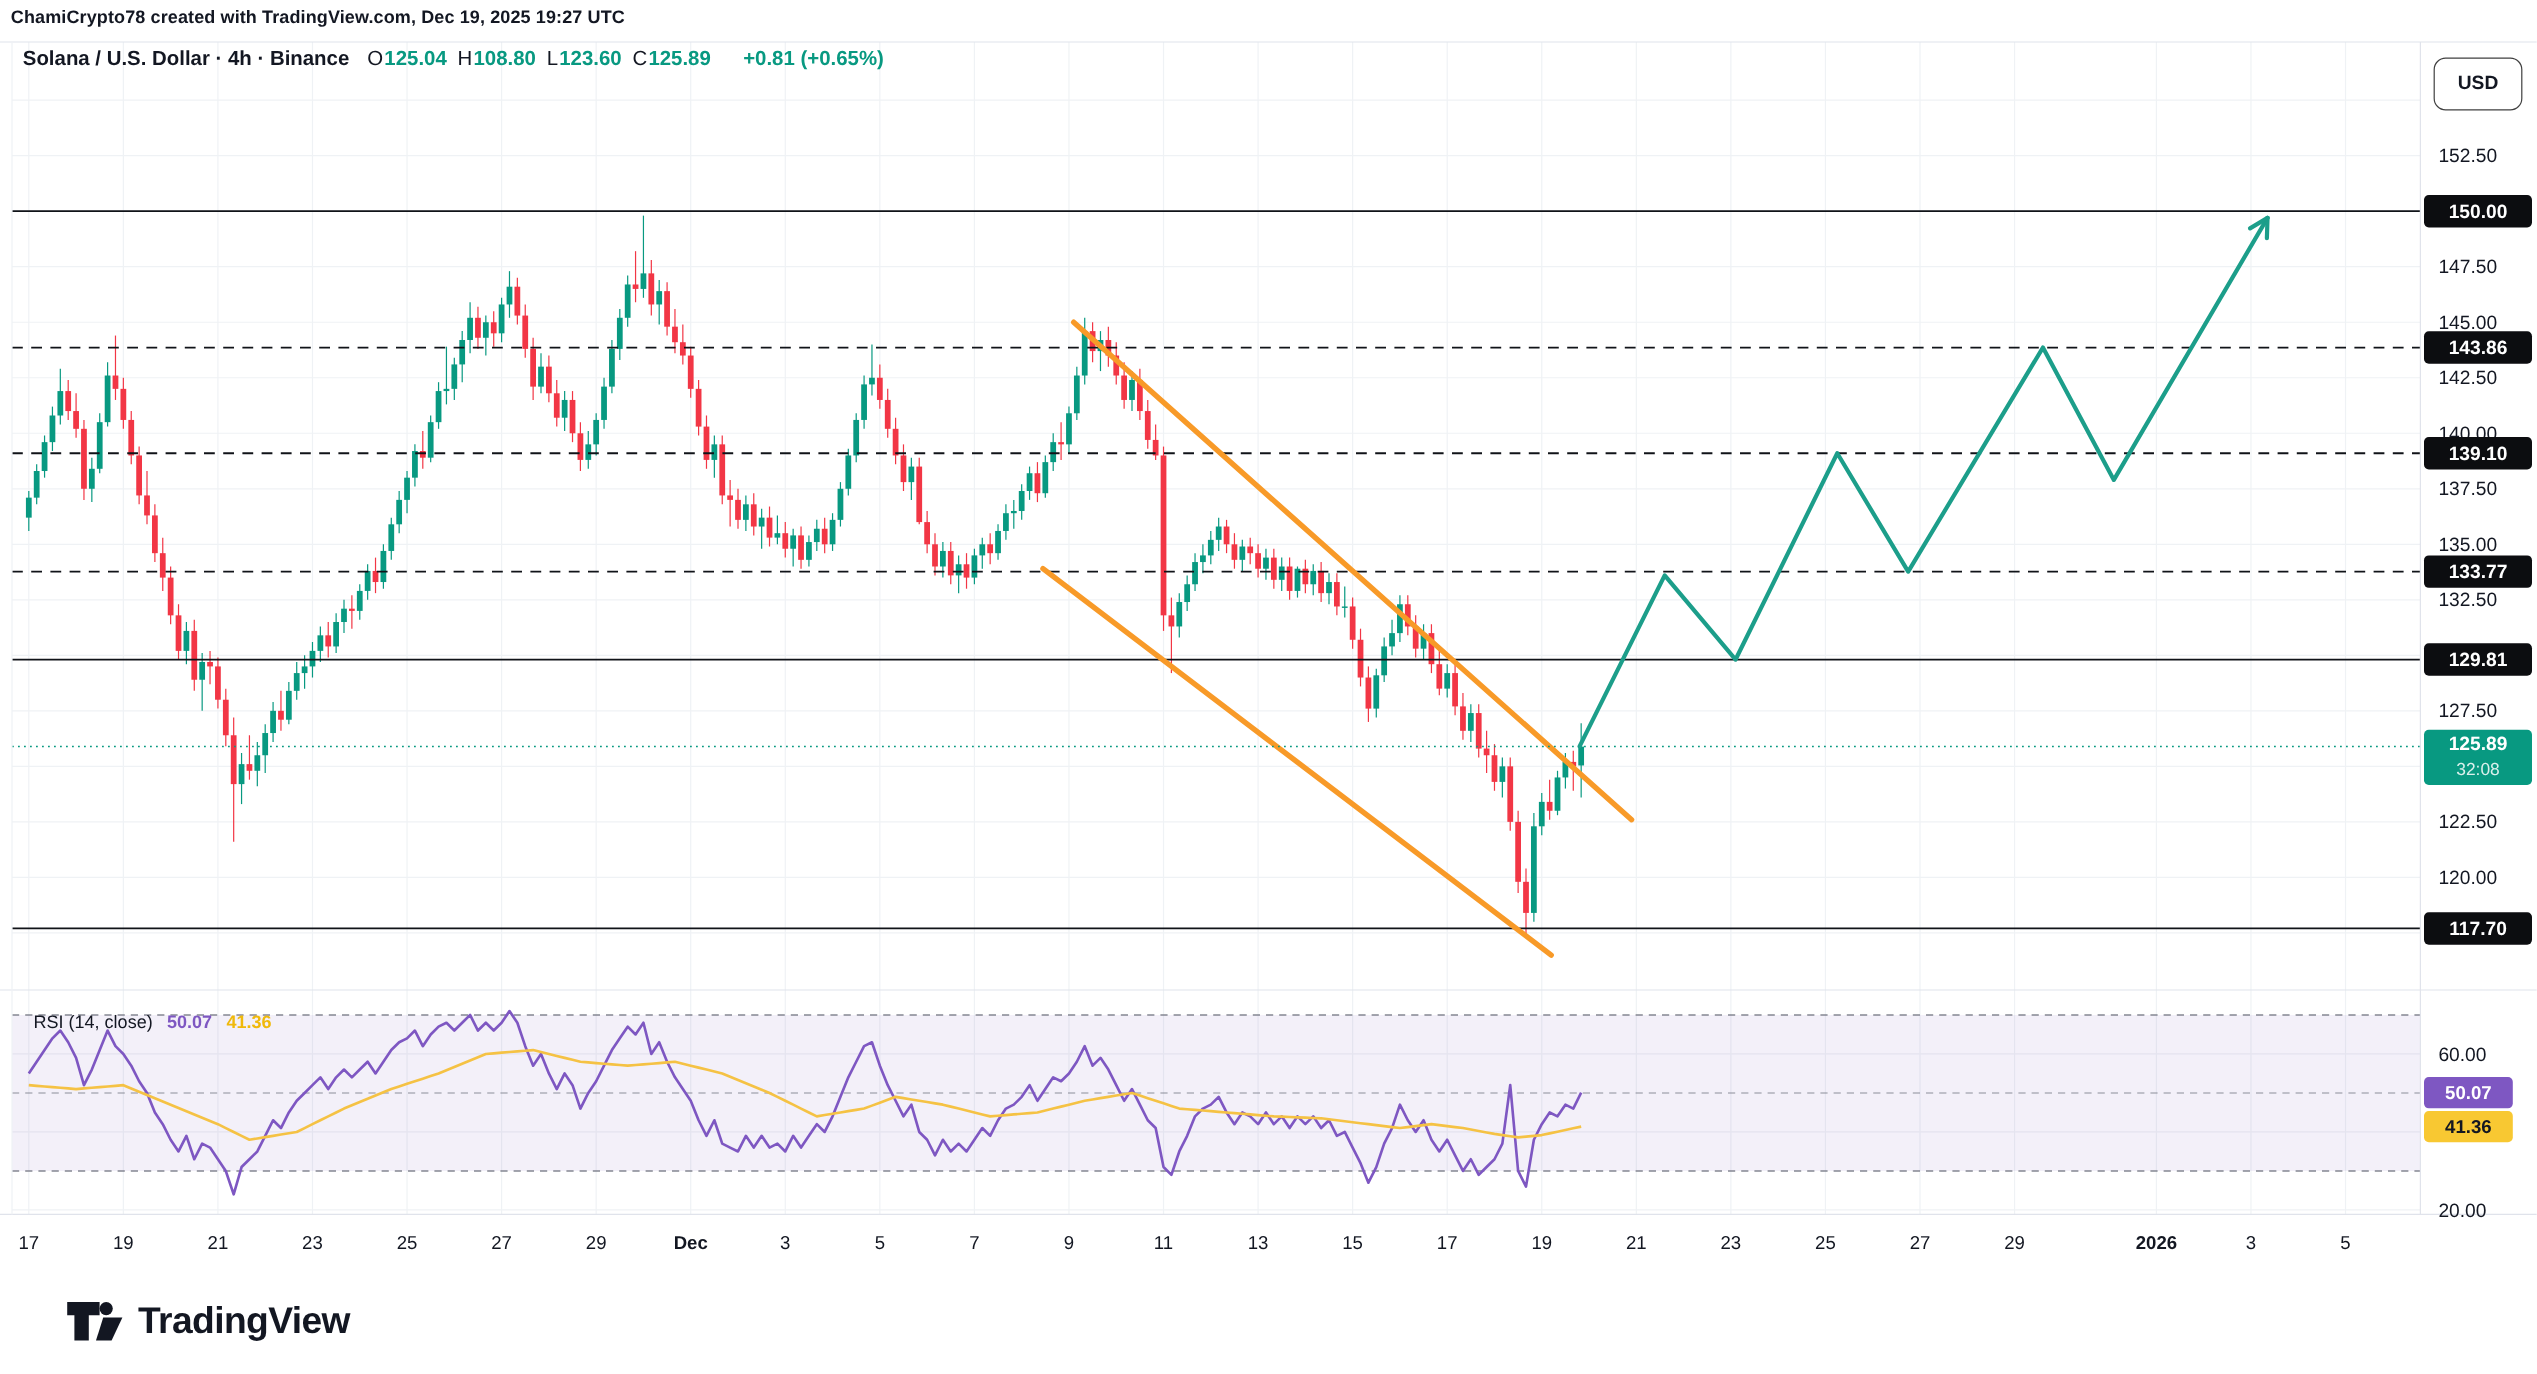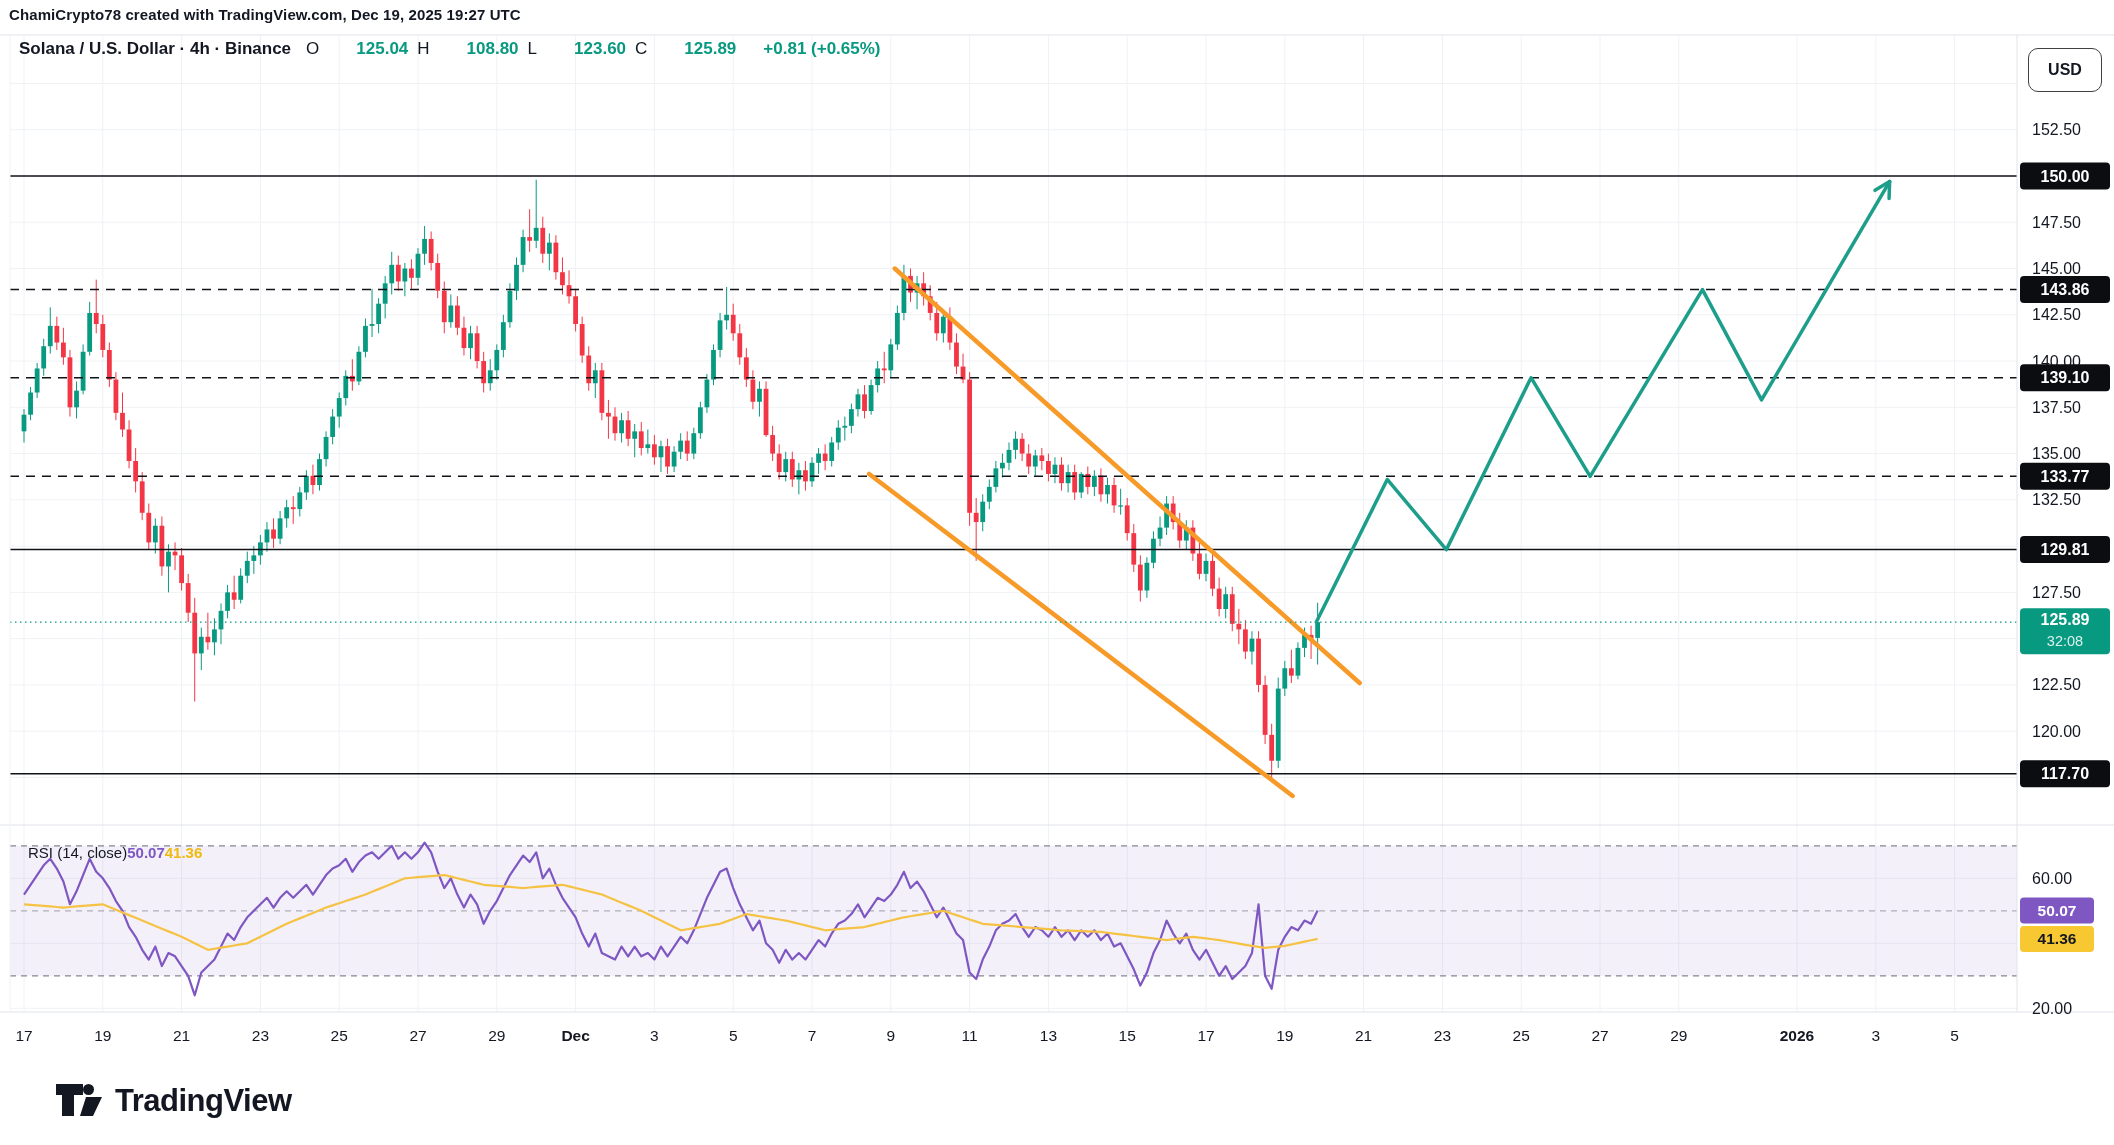--- a/index.html
+++ b/index.html
@@ -4,28 +4,28 @@
 <style>
   html,body{margin:0;padding:0;background:#fff;}
   body{width:2114px;height:1145px;position:relative;font-family:"Liberation Sans",sans-serif;color:#131722;overflow:hidden;}
   #chart-svg{position:absolute;left:0;top:0;}
   .attribution{position:absolute;left:9px;top:6px;font-size:15px;font-weight:700;letter-spacing:.1px;text-align:center;}
   .symbol-row{position:absolute;left:19px;top:39px;font-size:17px;display:flex;align-items:flex-start;gap:7px;white-space:nowrap;}
   .symbol-desc{font-weight:600;}
   .ohlc{display:flex;gap:9px;margin-left:8px;}
   .ohlc .pair{display:flex;gap:1px;}
   .ohlc .lbl{color:#131722;}
-  .ohlc .val{color:#089981;font-weight:600;margin-left:36px;}
+  .ohlc .val{color:#089981;font-weight:600;}
   .chg{color:#089981;font-weight:600;margin-left:20px;}
   .usd-btn{position:absolute;left:2028px;top:48px;width:72px;height:42px;border:1px solid #404040;border-radius:10px;background:#fff;display:flex;align-items:center;justify-content:center;font-size:16px;font-weight:600;cursor:pointer;}
-  .rsi-row{position:absolute;left:28px;top:844px;font-size:15px;display:flex;gap:0;align-items:center;background:transparent;}
+  .rsi-row{position:absolute;left:28px;top:844px;font-size:15px;display:flex;gap:12px;align-items:center;background:transparent;}
   .rsi-label{color:#131722;font-weight:500;}
   .rsi-val{color:#7e57c2;font-weight:700;}
   .rsi-ma-val{color:#f0b90b;font-weight:700;}
-  .footer{position:absolute;left:55px;top:1083px;display:flex;gap:12px;}
+  .footer{position:absolute;left:55px;top:1083px;display:flex;align-items:center;gap:12px;}
   .logo-text{font-size:31px;font-weight:800;letter-spacing:-0.5px;color:#131722;}
   svg text{font-family:"Liberation Sans",sans-serif;}
 </style>
 </head>
 <body>
 
 <svg id="chart-svg" width="2114" height="1145">
     <line x1="24" y1="35" x2="24" y2="1012" stroke="#eff2f5" stroke-width="1"></line>
     <line x1="102.8" y1="35" x2="102.8" y2="1012" stroke="#eff2f5" stroke-width="1"></line>
     <line x1="181.6" y1="35" x2="181.6" y2="1012" stroke="#eff2f5" stroke-width="1"></line>

